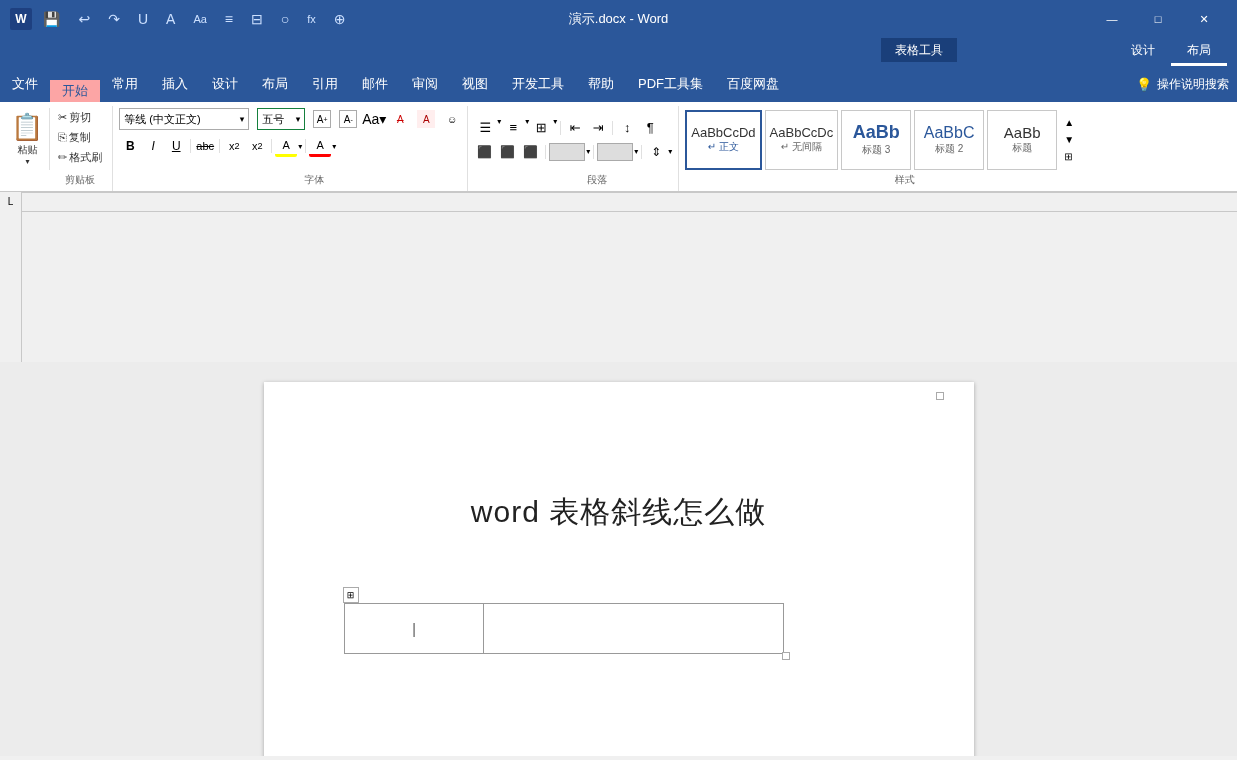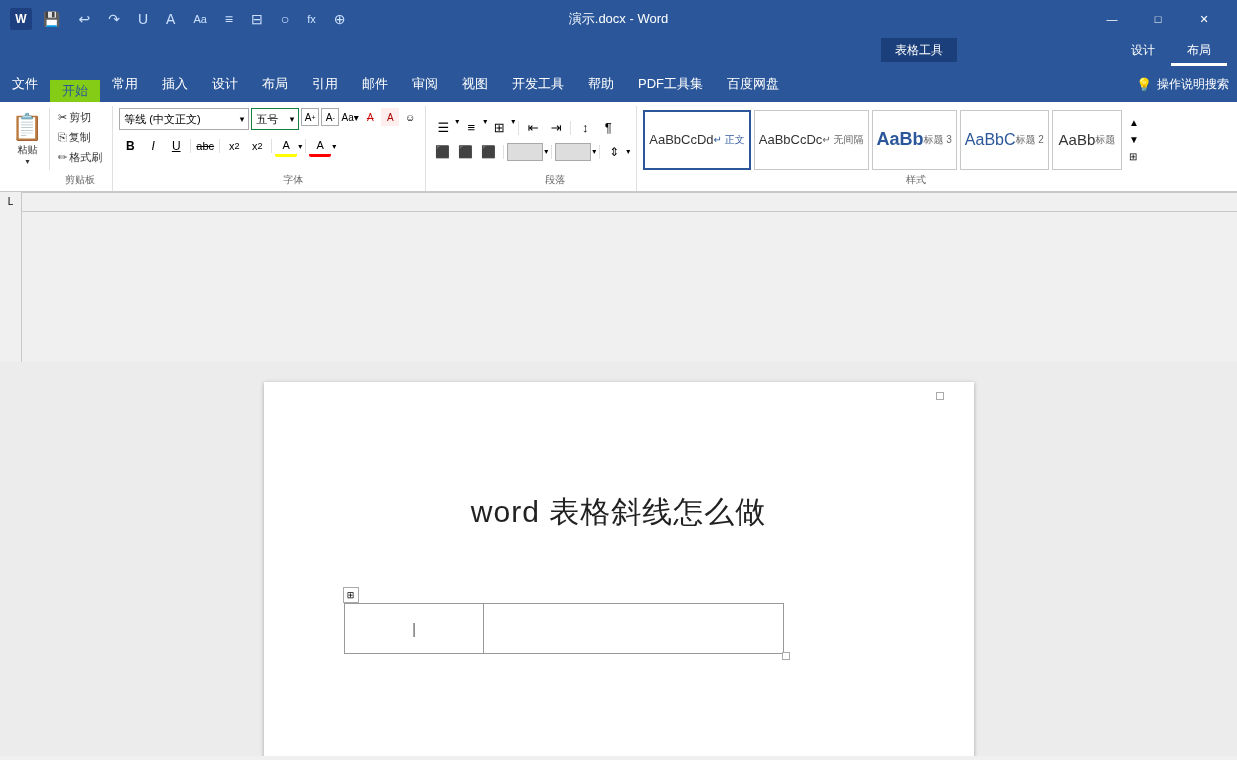--- a/index.html
+++ b/index.html
@@ -42,21 +42,21 @@
     }
     .menu-item {
       color: white;
       font-size: 13px;
       padding: 0 12px;
       display: flex;
       align-items: center;
       cursor: pointer;
       white-space: nowrap;
     }
-    .menu-item.active { background: #84cc16; color: #2b579a; margin-top: 14px; }
+    .menu-item.active { background: #fca5a5; color: #2b579a; margin-top: 14px; }
 
     
     .ribbon {
       background: white;
       border-bottom: 1px solid #c8c8c8;
       display: flex;
       align-items: stretch;
       min-height: 90px;
       padding: 4px 0 0 0;
     }
@@ -73,21 +73,21 @@
 
     
     .clipboard-group .ribbon-group-content { gap: 4px; }
     .paste-btn { width: 44px; height: 62px; display: flex; flex-direction: column; align-items: center; justify-content: center; cursor: pointer; border-right: 1px solid #e0e0e0; padding: 0 6px; }
     .paste-btn .icon { font-size: 28px; }
     .clipboard-right { display: flex; flex-direction: column; gap: 1px; }
     .clip-small-btn { font-size: 11px; color: #333; cursor: pointer; padding: 2px 4px; display: flex; align-items: center; gap: 2px; white-space: nowrap; }
 
     
     .font-group { min-width: 200px; }
-    .font-row { display: flex; align-items: flex-start; gap: 2px; margin-bottom: 2px; }
+    .font-row { display: flex; align-items: center; gap: 8px; margin-bottom: 2px; }
     .font-selector { border: 1px solid #ababab; padding: 2px 4px; font-size: 12px; width: 130px; display: flex; align-items: center; justify-content: space-between; cursor: pointer; height: 22px; }
     .font-size-selector { border: 1px solid #15803d; padding: 2px 4px; font-size: 12px; width: 48px; display: flex; align-items: center; justify-content: space-between; cursor: pointer; height: 22px; }
     .size-btn { width: 18px; height: 18px; border: 1px solid #ababab; display: flex; align-items: center; justify-content: center; cursor: pointer; font-size: 10px; }
     .font-format-row { display: flex; align-items: center; gap: 1px; }
     .fmt-btn { width: 22px; height: 22px; display: flex; align-items: center; justify-content: center; cursor: pointer; font-size: 12px; border-radius: 2px; }
     .fmt-btn.bold { font-weight: bold; }
     .fmt-btn.italic { font-style: italic; }
     .fmt-btn.underline { text-decoration: underline; }
 
     
@@ -177,21 +177,21 @@
       background: #f0f0f0;
       border-left: 1px solid #c8c8c8;
     }
 
     
     .style-preview {
       min-width: 70px;
       height: 60px;
       border: 1px solid #c8c8c8;
       display: flex;
-      flex-direction: row;
+      flex-direction: column;
       align-items: center;
       justify-content: center;
       cursor: pointer;
       padding: 4px;
       font-size: 11px;
     }
     .style-preview .preview-text { font-size: 14px; }
     .style-preview .preview-label { font-size: 10px; color: #666; }
 
     
@@ -302,21 +302,21 @@
         <div class="font-selector">
           <span style="font-size:11px; overflow:hidden; white-space:nowrap; max-width:110px;">等线 (中文正文)</span>
           <span style="font-size:9px;">▾</span>
         </div>
         <div class="font-size-selector">
           <span style="font-size:11px;">五号</span>
           <span style="font-size:9px;">▾</span>
         </div>
         <div class="size-btn" title="增大字号">A<sup style="font-size:7px;">+</sup></div>
         <div class="size-btn" title="缩小字号">A<sub style="font-size:7px;">-</sub></div>
-        <div class="size-btn" style="font-size:10px; border:none;">Aa▾</div>
+        <div class="size-btn" style="font-size:14px; border:none;">Aa▾</div>
         <div class="size-btn" style="border:none; color:#c00; text-decoration:line-through;">A</div>
         <div class="size-btn" style="border:none; background:#ffeeee; color:#aa0000;">A</div>
         <div class="size-btn" style="border:none;">☺</div>
       </div>
       <div class="font-format-row">
         <div class="fmt-btn bold">B</div>
         <div class="fmt-btn italic">I</div>
         <div class="fmt-btn underline">U</div>
         <div class="ribbon-divider"></div>
         <div class="fmt-btn" style="text-decoration:line-through; font-size:11px;">abc</div>

